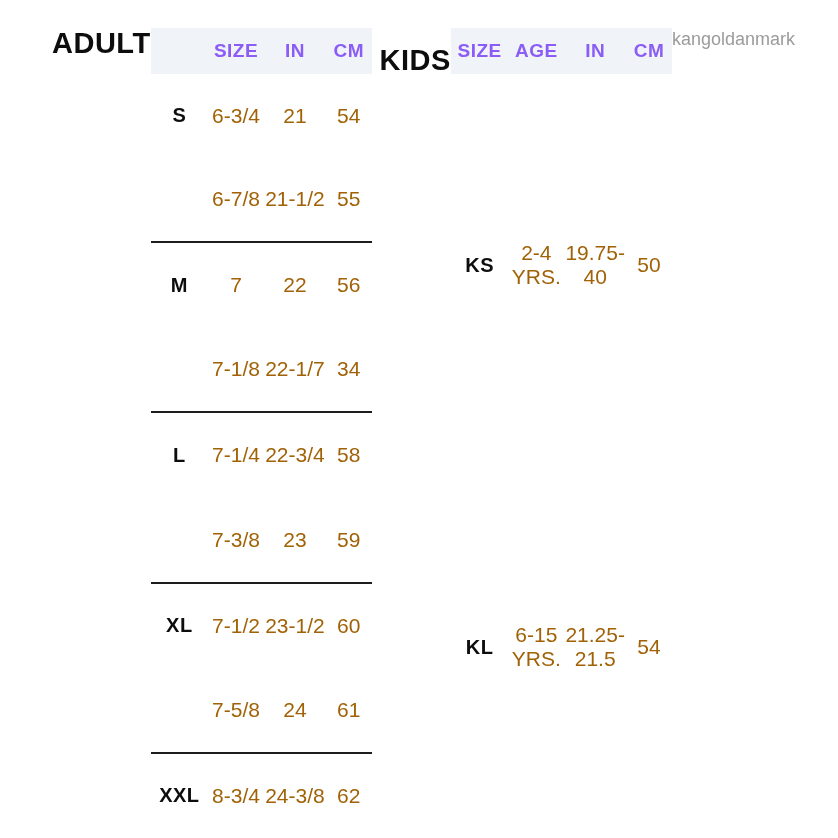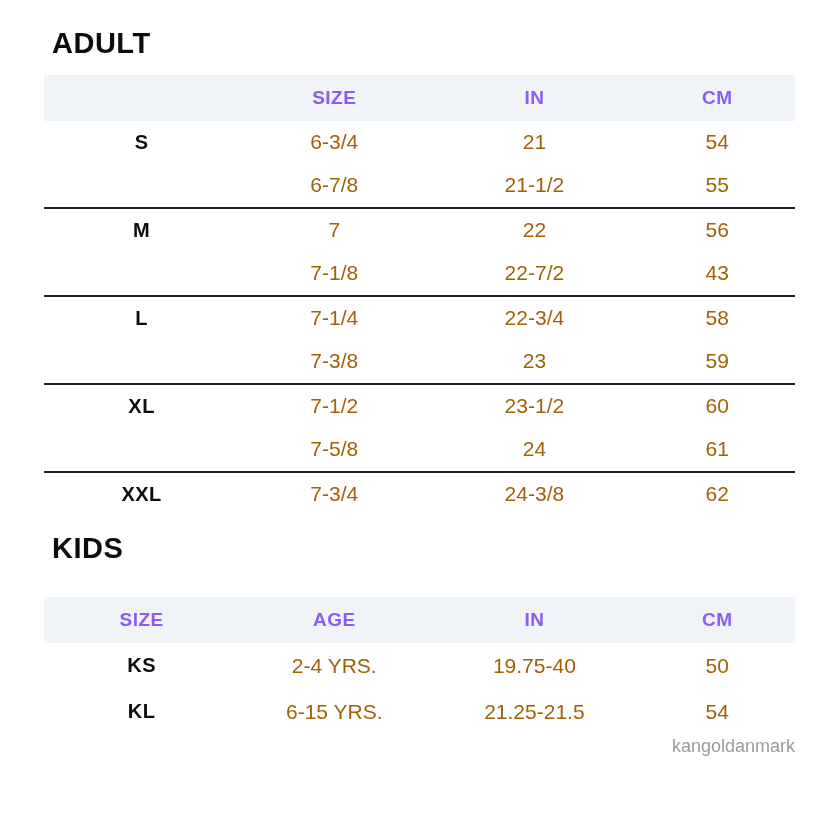--- a/index.html
+++ b/index.html
@@ -13,21 +13,20 @@
     font-family: "Liberation Sans", sans-serif;
     color: #111111;
     overflow: hidden;
   }
   .page {
     box-sizing: border-box;
     width: 838px;
     height: 838px;
     padding: 28px 43px 0 44px;
     display: flex;
-    flex-direction: column;
   }
   .section-heading {
     font-size: 29px;
     font-weight: 800;
     letter-spacing: 0.5px;
     margin: 0;
     padding-left: 8px;
     color: #0d0d0d;
     line-height: 1.1;
   }
@@ -119,22 +118,22 @@
       </tr>
       <tr>
         <td class="lbl">M</td>
         <td>7</td>
         <td>22</td>
         <td>56</td>
       </tr>
       <tr class="group-end">
         <td class="lbl"></td>
         <td>7-1/8</td>
-        <td>22-7/2</td>
-        <td>43</td>
+        <td>22-1/7</td>
+        <td>34</td>
       </tr>
       <tr>
         <td class="lbl">L</td>
         <td>7-1/4</td>
         <td>22-3/4</td>
         <td>58</td>
       </tr>
       <tr class="group-end">
         <td class="lbl"></td>
         <td>7-3/8</td>
@@ -148,21 +147,21 @@
         <td>60</td>
       </tr>
       <tr class="group-end">
         <td class="lbl"></td>
         <td>7-5/8</td>
         <td>24</td>
         <td>61</td>
       </tr>
       <tr>
         <td class="lbl">XXL</td>
-        <td>7-3/4</td>
+        <td>8-3/4</td>
         <td>24-3/8</td>
         <td>62</td>
       </tr>
     </tbody>
   </table>
 
   <h1 class="section-heading kids-heading">KIDS</h1>
 
   <table class="kids-table">
     <colgroup>

